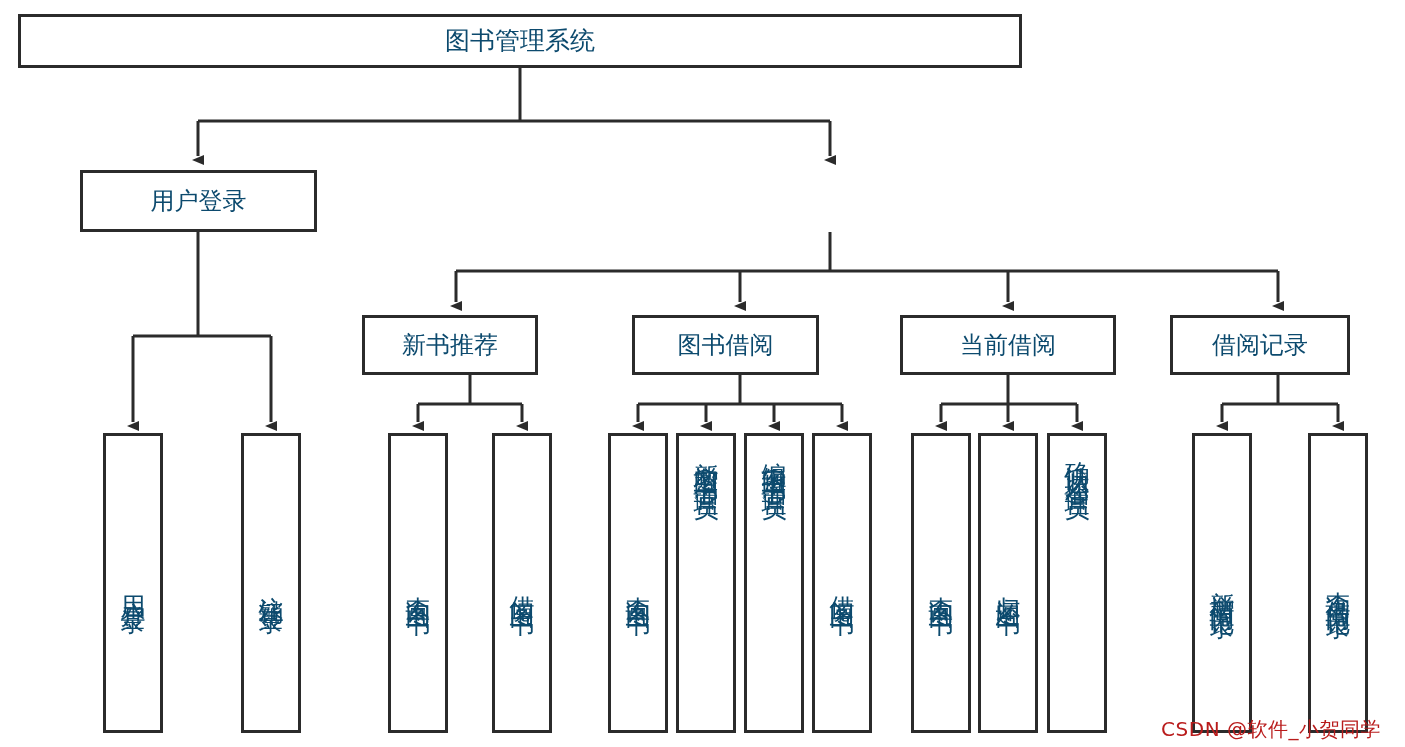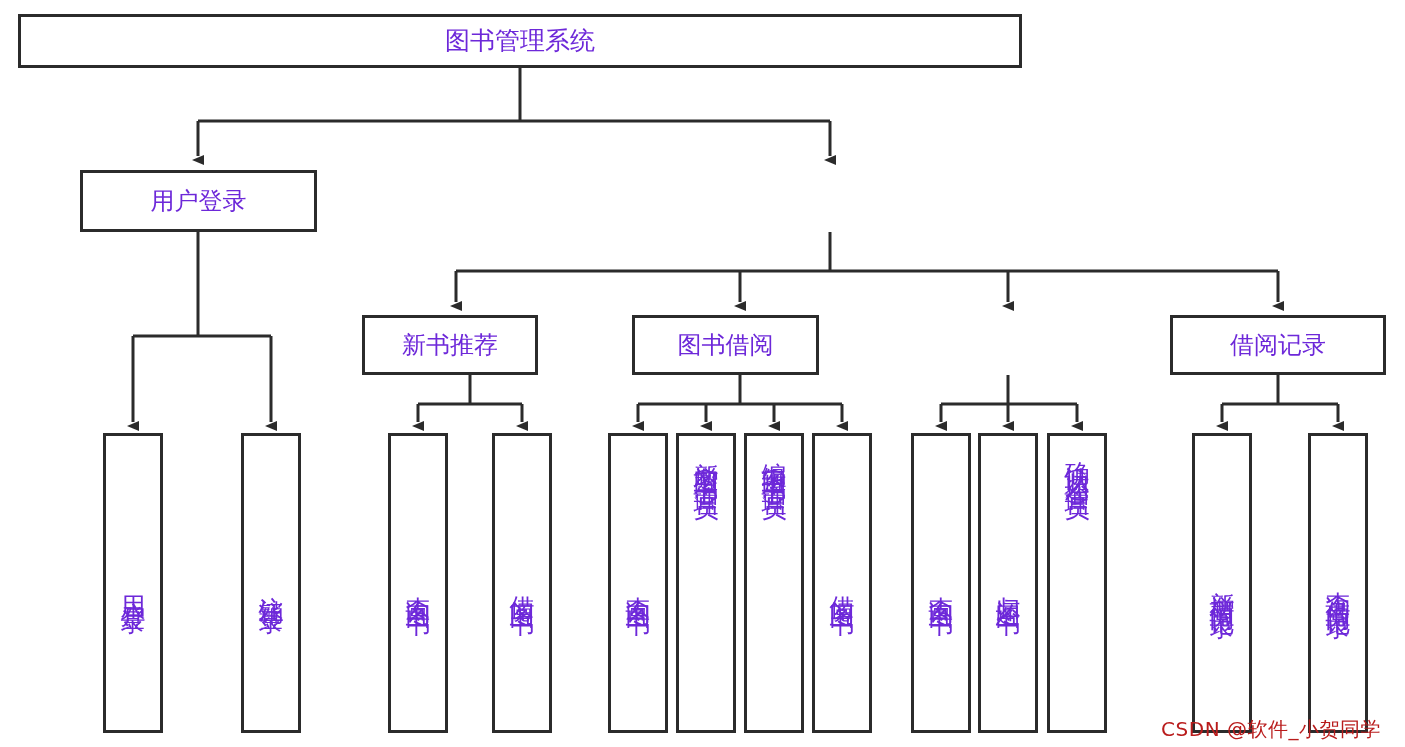--- a/index.html
+++ b/index.html
@@ -28,21 +28,21 @@
   .node {
     position: absolute;
     box-sizing: border-box;
     background: #ffffff;
     border: 3px solid #2b2b2b;
     display: flex;
     align-items: center;
     justify-content: center;
   }
   .node .label {
-    color: #6d28d9;
+    color: #0c4a6e;
     text-align: center;
     line-height: 1.18;
     white-space: nowrap;
   }
   .node.horiz .label {
     font-size: 24px;
   }
   .node.root .label {
     font-size: 25px;
   }
@@ -133,21 +133,24 @@
   <div class="node horiz" style="left:80px; top:170px; width:237px; height:62px;">
     <span class="label">用户登录</span>
   </div>
 
   <div class="node horiz" style="left:362px; top:315px; width:176px; height:60px;">
     <span class="label">新书推荐</span>
   </div>
   <div class="node horiz" style="left:632px; top:315px; width:187px; height:60px;">
     <span class="label">图书借阅</span>
   </div>
-  <div class="node horiz" style="left:1170px; top:315px; width:216px; height:60px;">
+  <div class="node horiz" style="left:900px; top:315px; width:216px; height:60px;">
+    <span class="label">当前借阅</span>
+  </div>
+  <div class="node horiz" style="left:1170px; top:315px; width:180px; height:60px;">
     <span class="label">借阅记录</span>
   </div>
 
   <div class="node leaf mid" style="left:103px; top:433px; width:60px; height:300px;">
     <span class="label">用户登录</span>
   </div>
   <div class="node leaf mid" style="left:241px; top:433px; width:60px; height:300px;">
     <span class="label">注销登录</span>
   </div>
 

